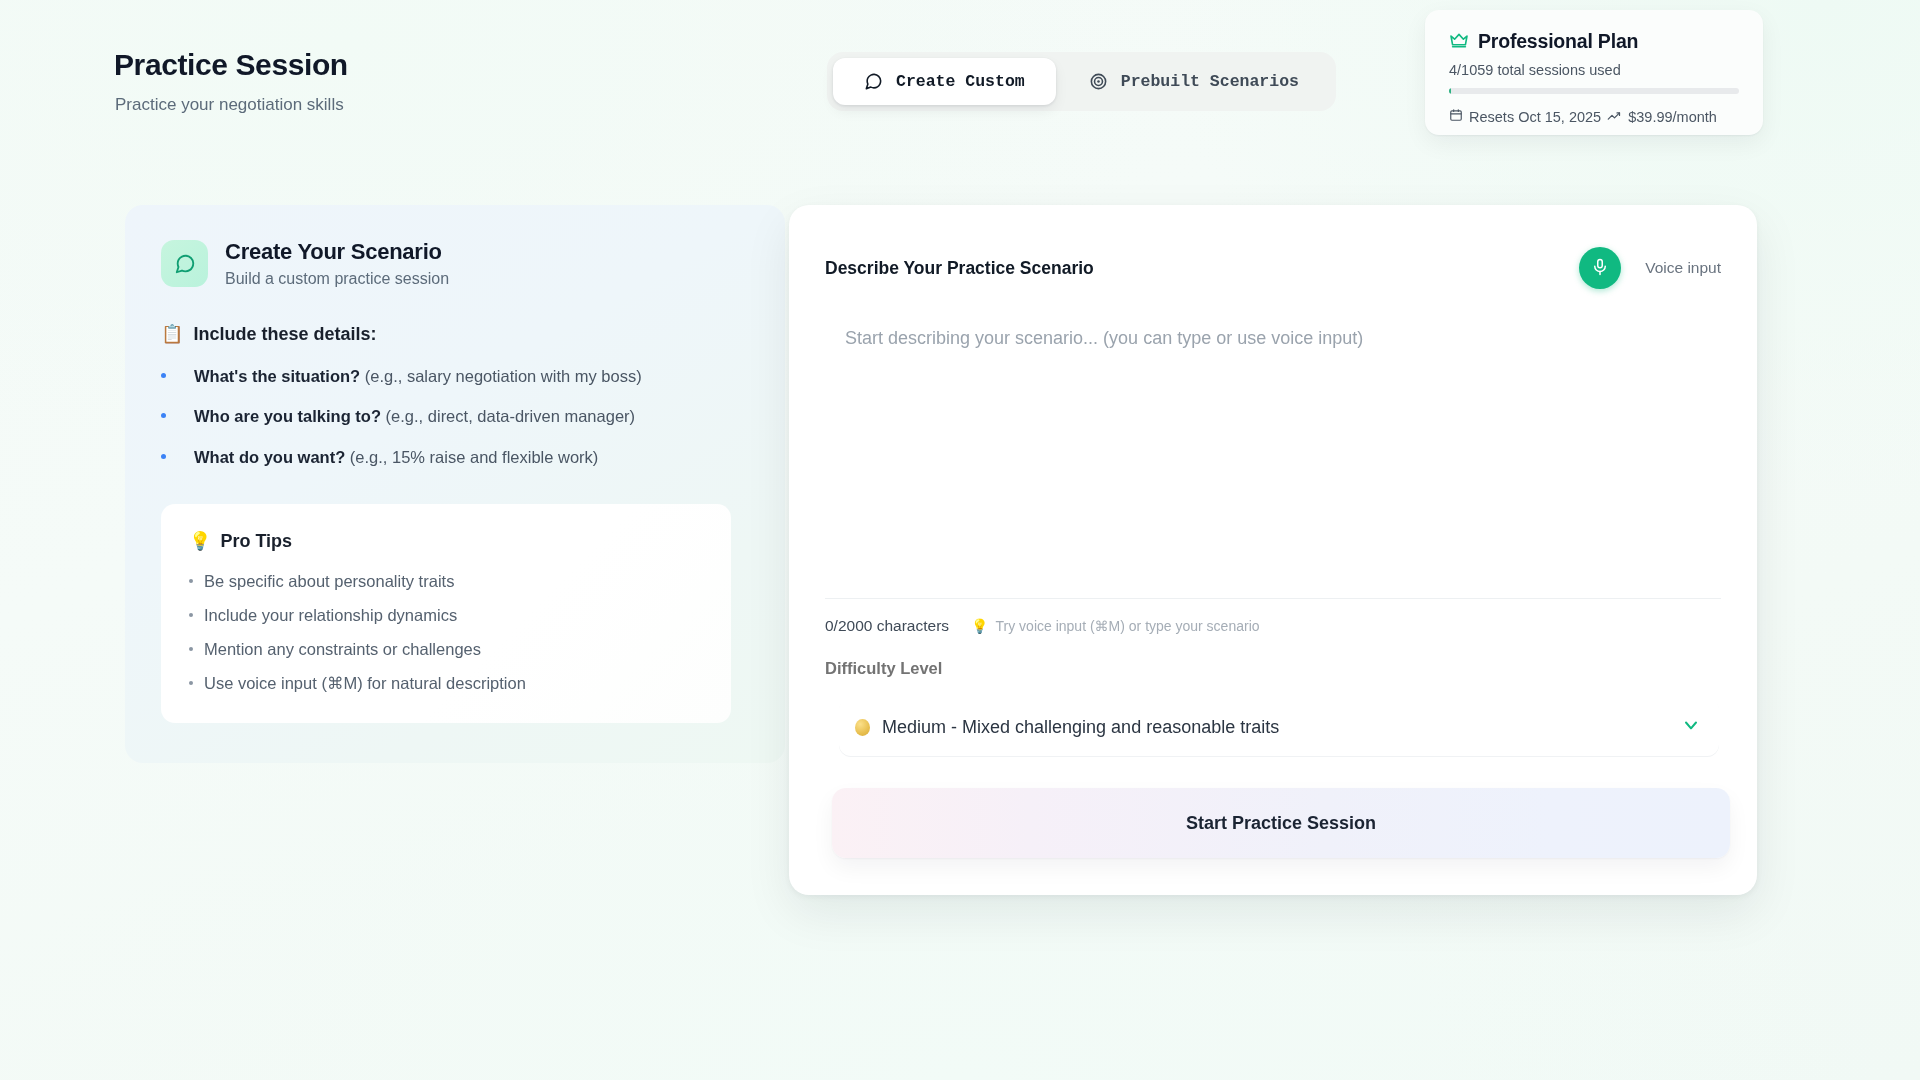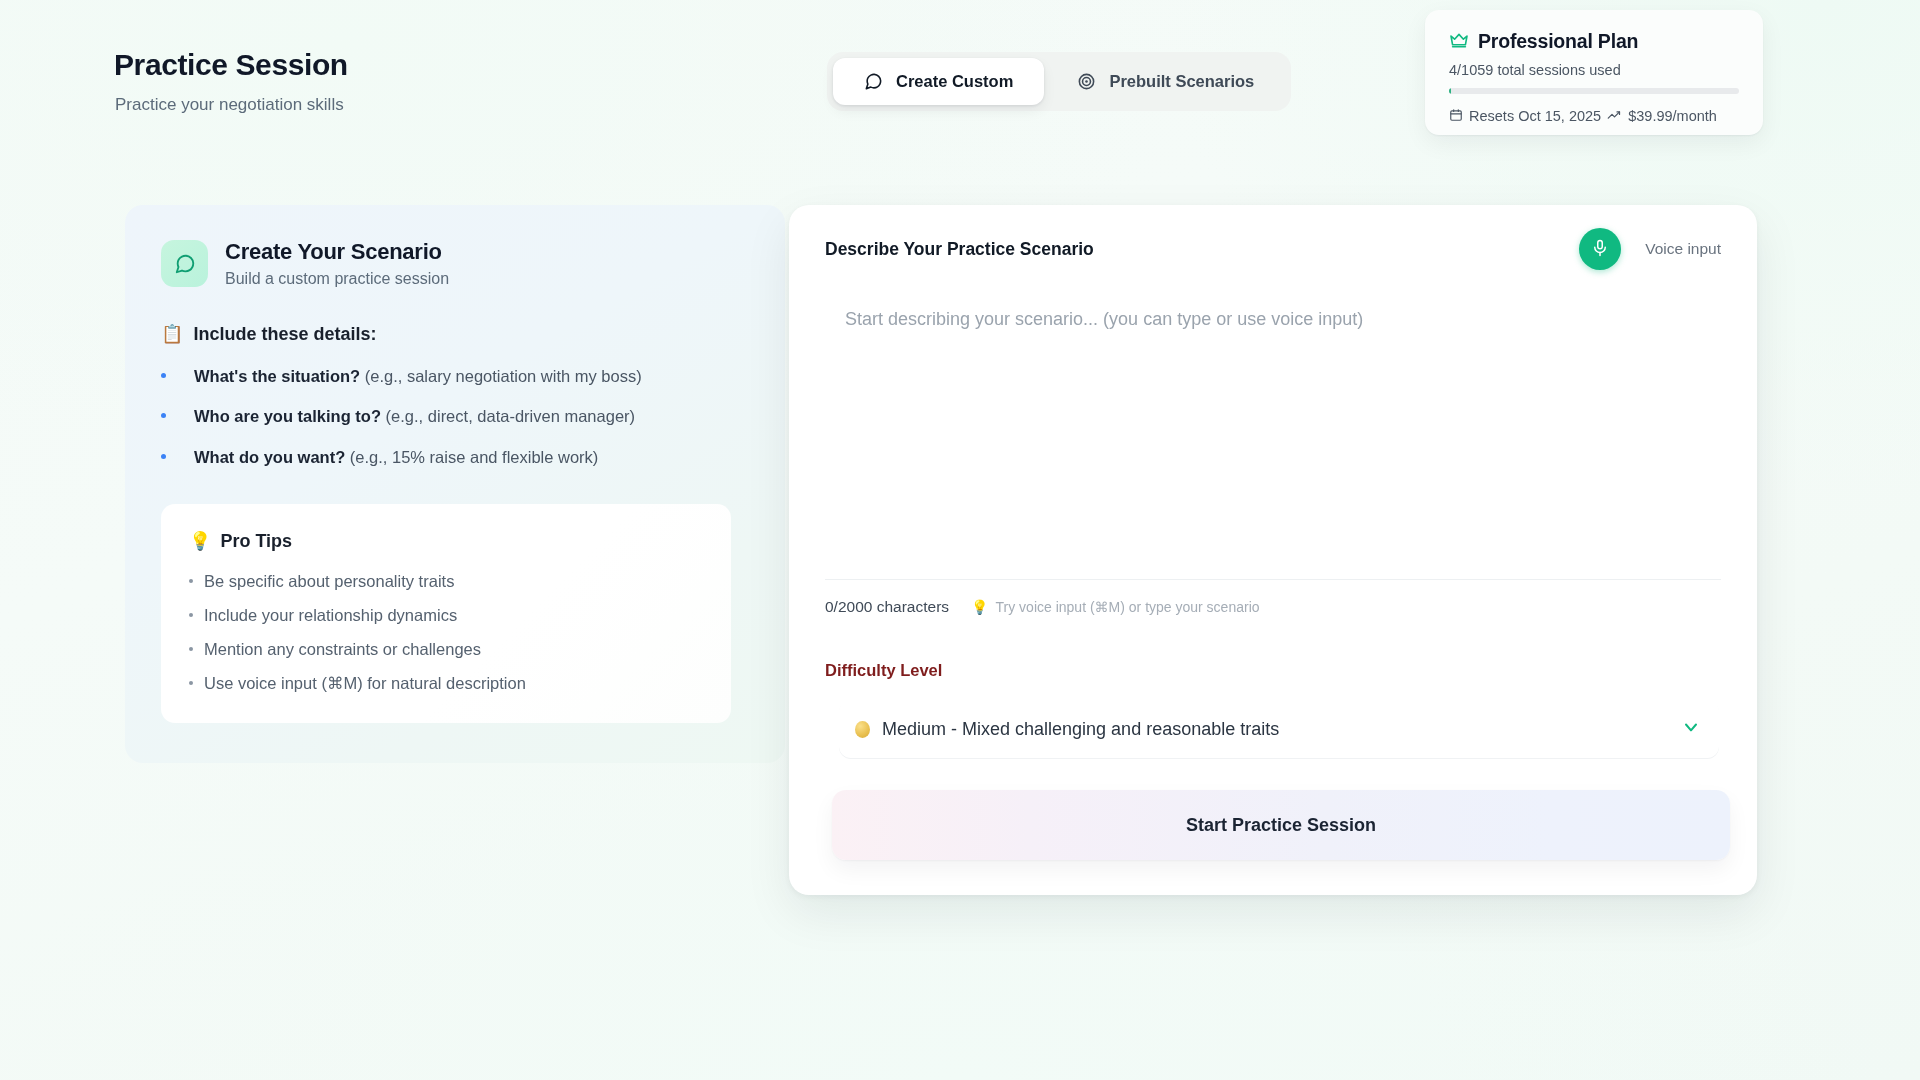--- a/index.html
+++ b/index.html
@@ -59,21 +59,21 @@
     gap: 13px;
     padding: 14px 31px;
     border-radius: 12px;
     font-size: 16.5px;
     font-weight: 700;
     color: #3f4a57;
     background: transparent;
     border: none;
     cursor: pointer;
     white-space: nowrap;
-    font-family: Liberation Sans, sans-serif;
+    font-family: Liberation Mono, monospace;
   }
   .tab.active {
     background: #ffffff;
     color: #111a26;
     box-shadow: 0 1px 3px rgba(16,24,40,0.10), 0 6px 14px rgba(16,24,40,0.06);
   }
   .tab .ticon { display: flex; align-items: center; }
 
   
   .plan-card {
@@ -110,20 +110,21 @@
   .plan-bar-fill {
     position: absolute;
     left: 0; top: 0; bottom: 0;
     width: 2px;
     background: #2fb283;
     border-radius: 4px;
   }
   .plan-meta {
     margin-top: 14px;
     display: flex;
+    align-items: center;
     gap: 6px;
     font-size: 14.5px;
     color: #4b5663;
     white-space: nowrap;
   }
 
   
   .left-panel {
     position: absolute;
     left: 125px;
@@ -221,21 +222,21 @@
   
   .right-card {
     position: absolute;
     left: 789px;
     top: 205px;
     width: 968px;
     height: 690px;
     background: #ffffff;
     border-radius: 20px;
     box-shadow: 0 2px 6px rgba(16,24,40,0.05), 0 18px 48px rgba(16,24,40,0.08);
-    padding: 23px 36px 34px 36px;
+    padding: 42px 36px 34px 36px;
   }
   .card-head-row {
     display: flex;
     align-items: center;
     justify-content: space-between;
   }
   .card-head-title {
     font-size: 17.5px;
     font-weight: 700;
     color: #111a26;
@@ -289,24 +290,24 @@
   .counter { font-size: 15.5px; color: #3f4a57; }
   .hint {
     font-size: 14px;
     color: #a5adb6;
     display: flex;
     align-items: center;
     gap: 7px;
   }
 
   .difficulty-label {
-    margin-top: 45px;
+    margin-top: 24px;
     font-size: 16.5px;
     font-weight: 700;
-    color: #7f1d1d;
+    color: #737373;
   }
   .difficulty-select {
     margin-top: 20px;
     margin-left: 14px;
     width: 880px;
     height: 58px;
     display: flex;
     align-items: center;
     justify-content: space-between;
     padding: 0 18px 0 16px;

